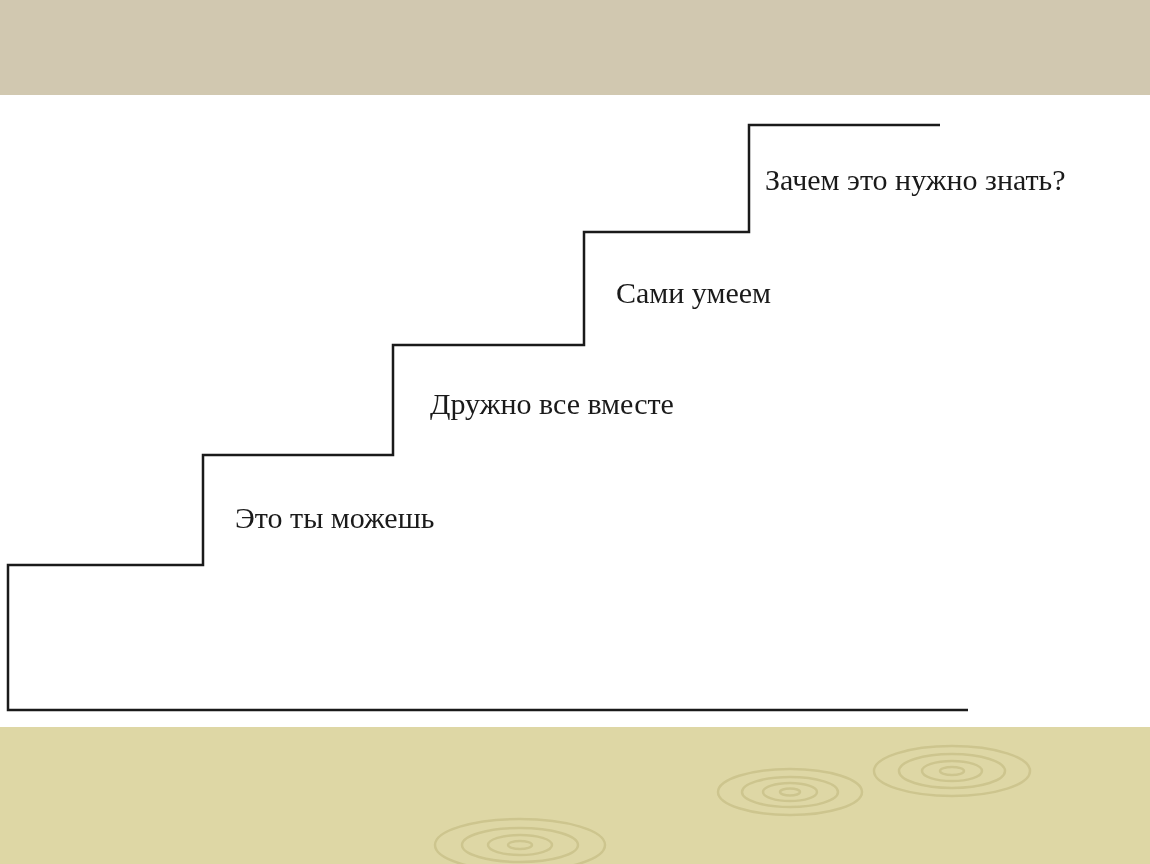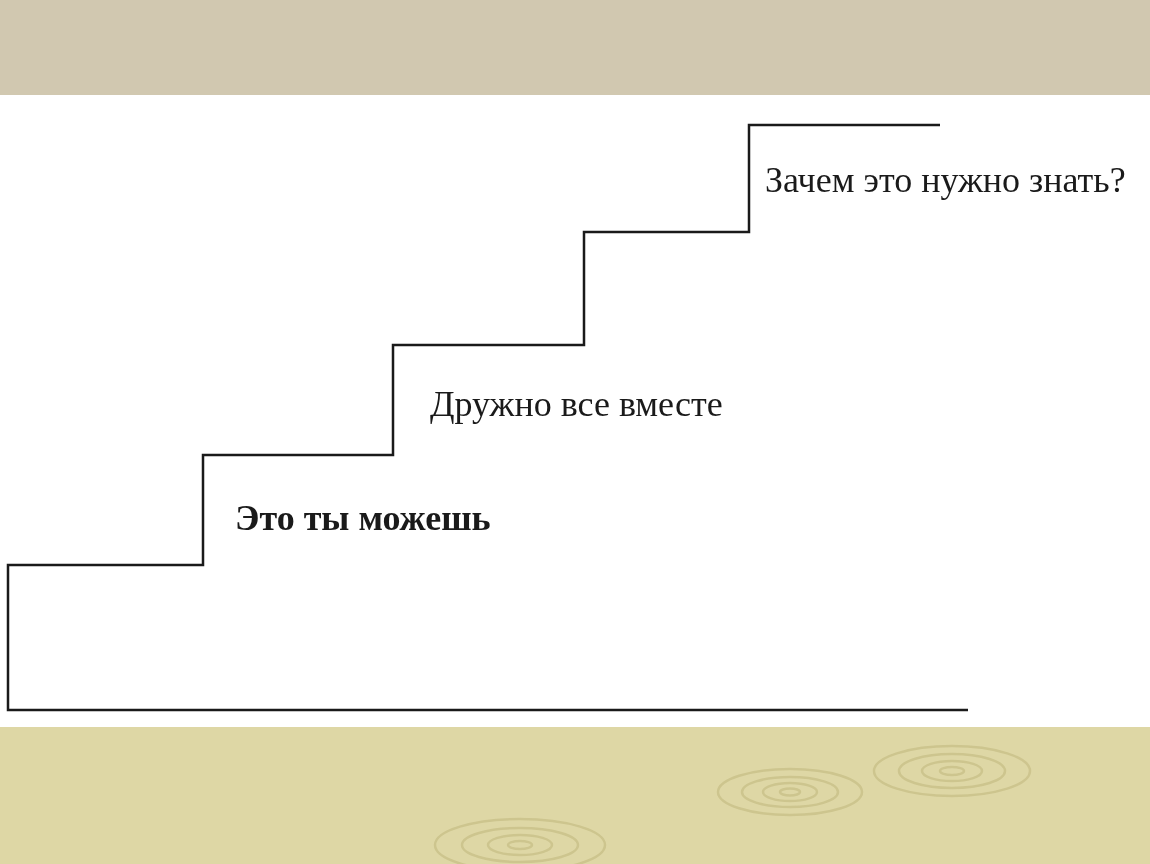--- a/index.html
+++ b/index.html
@@ -31,26 +31,26 @@
   }
   .stairs-svg {
     position: absolute;
     left: 0; top: 0;
     width: 1150px;
     height: 864px;
   }
   .step-label {
     position: absolute;
     color: #1a1a1a;
-    font-size: 36px;
+    font-size: 30px;
     line-height: 36px;
     white-space: nowrap;
   }
   .label-1 { left: 25px;  top: 612px; }
-  .label-2 { left: 235px; top: 500px; font-weight: bold; }
+  .label-2 { left: 235px; top: 500px; }
   .label-3 { left: 430px; top: 386px; text-align: center; }
   .label-4 { left: 616px; top: 275px; }
   .label-5 { left: 765px; top: 162px; }
   .ripples-svg {
     position: absolute;
     left: 0; top: 0;
     width: 1150px;
     height: 137px;
   }
 </style>
@@ -83,15 +83,16 @@
       </g>
     </svg>
   </div>
 
   <svg class="stairs-svg" viewBox="0 0 1150 864">
     <polyline points="940,125 749,125 749,232 584,232 584,345 393,345 393,455 203,455 203,565 8,565 8,710 968,710" fill="none" stroke="#1a1a1a" stroke-width="2.5"></polyline>
   </svg>
 
   <div class="step-label label-2">Это ты можешь</div>
   <div class="step-label label-3">Дружно все вместе</div>
+  <div class="step-label label-4">Сами умеем</div>
   <div class="step-label label-5">Зачем это нужно знать?</div>
 
 </div>
 
 </body></html>

